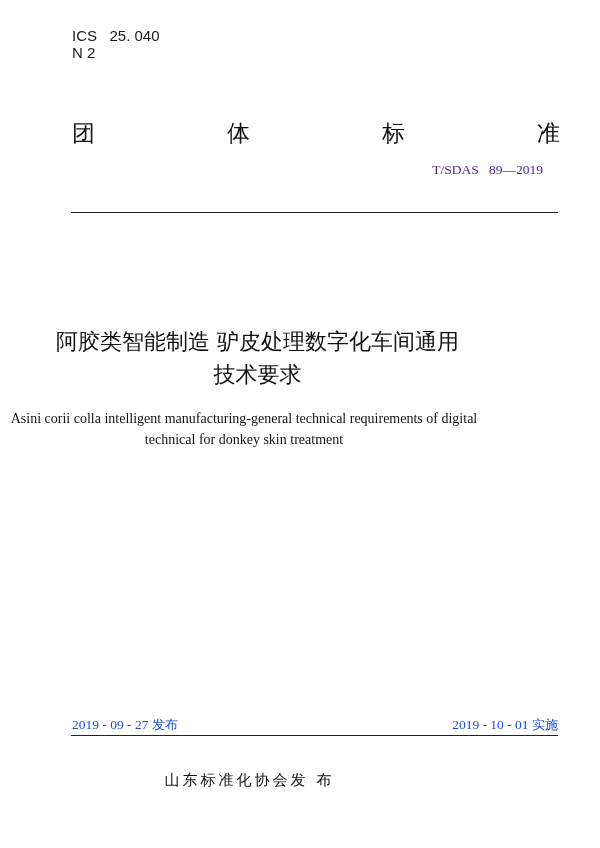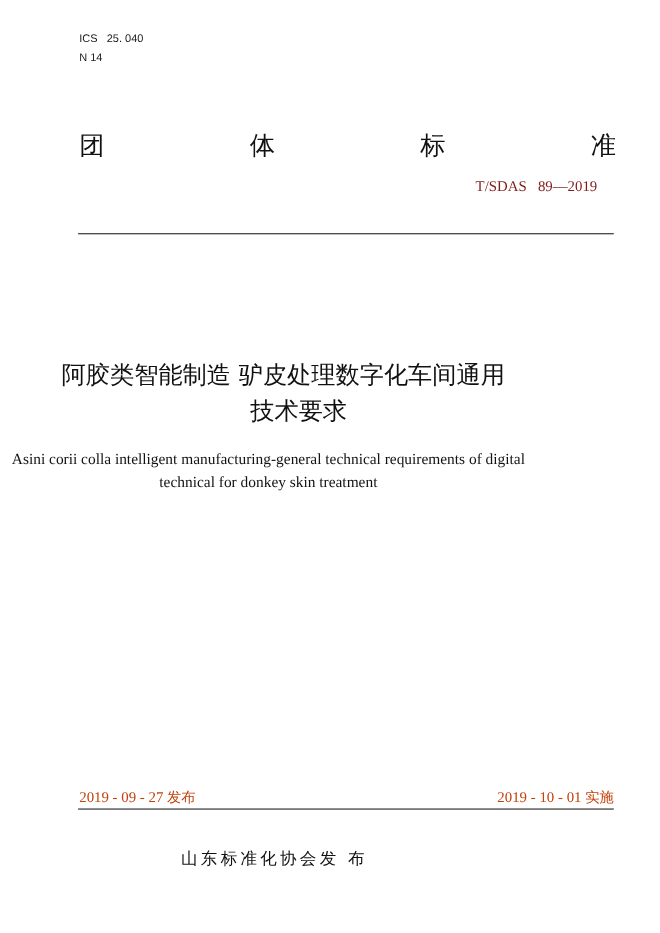--- a/index.html
+++ b/index.html
@@ -12,21 +12,21 @@
       height: 848px;
       position: relative;
       overflow: hidden;
       color: #111111;
       font-family: "DejaVu Sans", sans-serif;
     }
     .abs { position: absolute; }
     .meta {
       left: 72px;
       font-family: "Liberation Sans", sans-serif;
-      font-size: 10px;
+      font-size: 15px;
       line-height: 12px;
       color: #1a1a1a;
       white-space: pre;
     }
     .meta-ics { top: 30px; }
     .meta-cat { top: 47px; }
 
     .std-title-row {
       left: 72px;
       top: 117px;
@@ -41,60 +41,60 @@
       font-size: 23px;
       font-weight: normal;
       color: #111;
       line-height: 28px;
     }
     .std-number {
       right: 57px;
       top: 162px;
       font-family: "Liberation Serif", serif;
       font-size: 13.5px;
-      color: #7f1d1d;
+      color: #4c1d95;
       white-space: pre;
     }
     .top-rule {
       left: 71px;
       top: 212px;
       width: 487px;
       height: 0;
       border-top: 1.5px solid #222;
     }
     .title-cn {
       left: 0;
       width: 515px;
       text-align: center;
       font-family: "DejaVu Sans", sans-serif;
       font-size: 22px;
       color: #111;
       line-height: 30px;
       white-space: pre;
     }
     .title-cn-1 { top: 327px; }
-    .title-cn-2 { top: 360px; padding-left: 14px; }
+    .title-cn-2 { top: 360px; }
 
     .title-en {
       left: 0;
       width: 488px;
       text-align: center;
       font-family: "Liberation Serif", serif;
       font-size: 14px;
       color: #111;
       line-height: 20px;
     }
     .title-en-1 { top: 409px; }
     .title-en-2 { top: 430px; }
 
     .date {
       top: 716px;
       font-family: "Liberation Serif", serif;
       font-size: 13.5px;
-      color: #c2410c;
+      color: #1d4ed8;
       white-space: pre;
     }
     .date-issue { left: 72px; }
     .date-impl { right: 42px; margin-left: 32px; }
     .date .cn {
       font-family: "DejaVu Sans", sans-serif;
       font-size: 13px;
     }
     .bottom-rule {
       left: 71px;
@@ -112,21 +112,21 @@
       font-size: 15px;
       letter-spacing: 3px;
       color: #111;
       white-space: pre;
     }
   </style>
 </head>
 <body>
 
 <div class="abs meta meta-ics">ICS   25. 040</div>
-<div class="abs meta meta-cat">N 14</div>
+<div class="abs meta meta-cat">N 2</div>
 
 <div class="abs std-title-row">
   <span class="std-char">团</span>
   <span class="std-char">体</span>
   <span class="std-char">标</span>
   <span class="std-char">准</span>
 </div>
 
 <div class="abs std-number">T/SDAS   89—2019</div>
 

